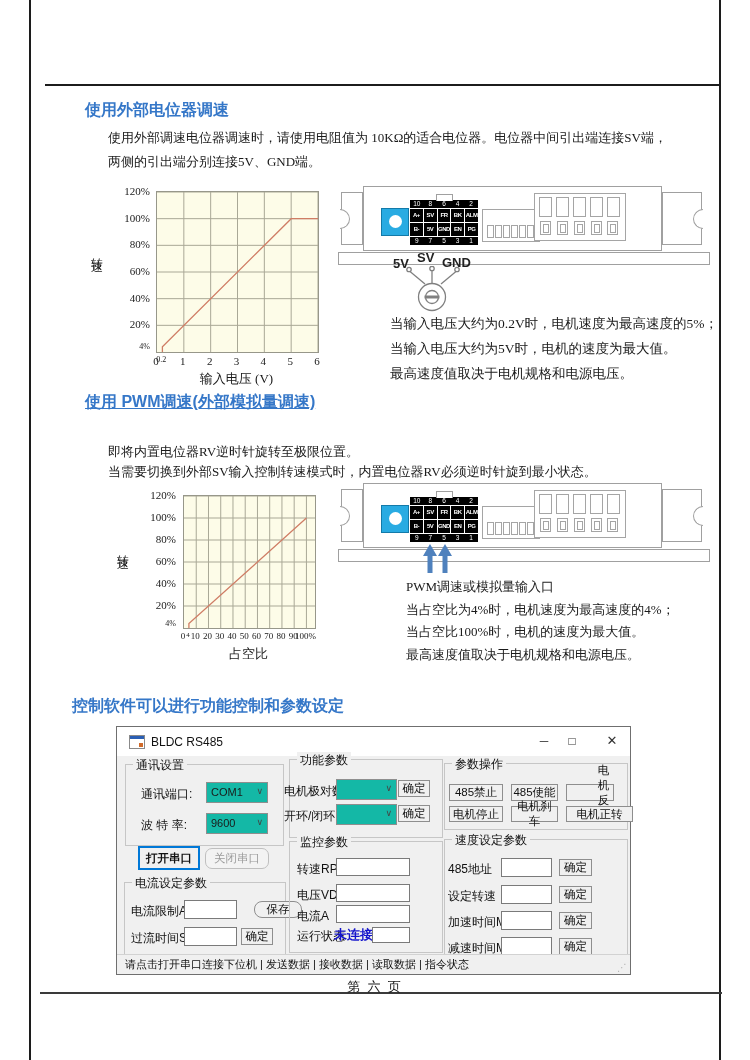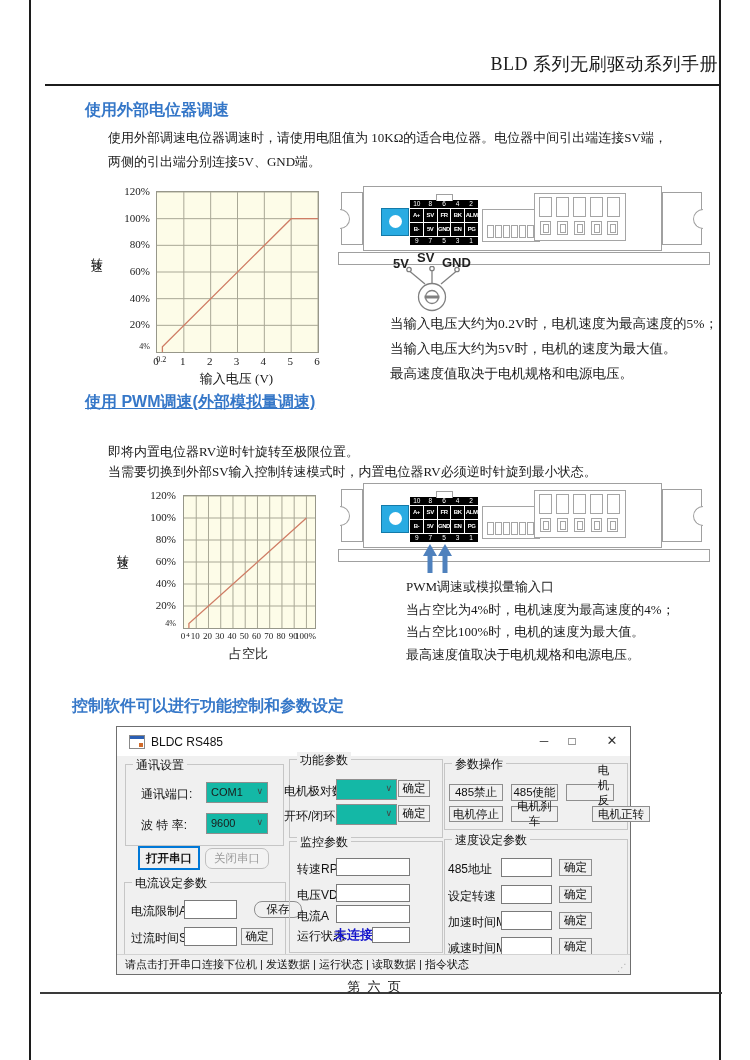--- a/index.html
+++ b/index.html
@@ -97,21 +97,20 @@
 </head>
 <body>
 
 <div class="page">
 
   <div class="vline" style="left:29px;"></div>
   <div class="vline" style="left:719px;"></div>
   <div class="hline" style="left:45px;top:84px;width:676px;"></div>
   <div class="hline" style="left:40px;top:992px;width:682px;background:#3a3a3a;"></div>
 
-  <div class="header-title">BLD 系列无刷驱动系列手册</div>
   <div class="footer-label">第 六 页</div>
 
   <div class="sec-title" style="left:85px;top:100px;">使用外部电位器调速</div>
   <div class="abs bodytext" style="left:108px;top:126px;font-size:13px;line-height:24px;">
     <div>使用外部调速电位器调速时，请使用电阻值为 10KΩ的适合电位器。电位器中间引出端连接SV端，</div>
     <div>两侧的引出端分别连接5V、GND端。</div>
   </div>
 
   <div class="chart chart1" style="left:86px;top:186px;width:260px;height:205px;">
     <div class="ylabel" style="left:2px;top:62px;">转速</div>
@@ -463,37 +462,37 @@
     <input class="textbox" style="left: 255px; top: 200px; width: 38px; height: 16px;">
 
     <div class="group" style="left:327px;top:36px;width:182px;height:65px;">
       <span class="group-label">参数操作</span>
     </div>
     <div class="btn" style="left:332px;top:57px;width:54px;height:17px;">485禁止</div>
     <div class="btn" style="left:394px;top:57px;width:47px;height:17px;">485使能</div>
     <div class="btn" style="left:449px;top:57px;width:48px;height:17px;padding-left:27px;">电机反转</div>
     <div class="btn" style="left:332px;top:79px;width:54px;height:16px;">电机停止</div>
     <div class="btn" style="left:394px;top:79px;width:47px;height:16px;">电机刹车</div>
-    <div class="btn" style="left:449px;top:79px;width:58px;height:16px;margin-left:26px;">电机正转</div>
+    <div class="btn" style="left:449px;top:79px;width:67px;height:16px;">电机正转</div>
 
     <div class="group" style="left:327px;top:112px;width:182px;height:117px;">
       <span class="group-label">速度设定参数</span>
     </div>
     <span class="lbl" style="left:331px;top:134px;">485地址</span>
     <input class="textbox" style="left: 384px; top: 131px; width: 51px; height: 19px;">
     <div class="btn" style="left:442px;top:132px;width:33px;height:17px;">确定</div>
     <span class="lbl" style="left:331px;top:161px;">设定转速</span>
     <input class="textbox" style="left: 384px; top: 158px; width: 51px; height: 19px;">
     <div class="btn" style="left:442px;top:159px;width:33px;height:17px;">确定</div>
     <span class="lbl" style="left:331px;top:187px;">加速时间MS</span>
     <input class="textbox" style="left: 384px; top: 184px; width: 51px; height: 19px;">
     <div class="btn" style="left:442px;top:185px;width:33px;height:17px;">确定</div>
     <span class="lbl" style="left:331px;top:213px;">减速时间MS</span>
     <input class="textbox" style="left: 384px; top: 210px; width: 51px; height: 19px;">
     <div class="btn" style="left:442px;top:211px;width:33px;height:17px;">确定</div>
 
     <div class="statusbar">
-      <span class="txt">请点击打开串口连接下位机 | 发送数据 | 运行状态 | 读取数据 | 指令状态</span>
+      <span class="txt">请点击打开串口连接下位机 | 发送数据 | 接收数据 | 读取数据 | 指令状态</span>
       <span class="grip">⋰</span>
     </div>
   </div>
 
 </div>
 
 </body></html>

